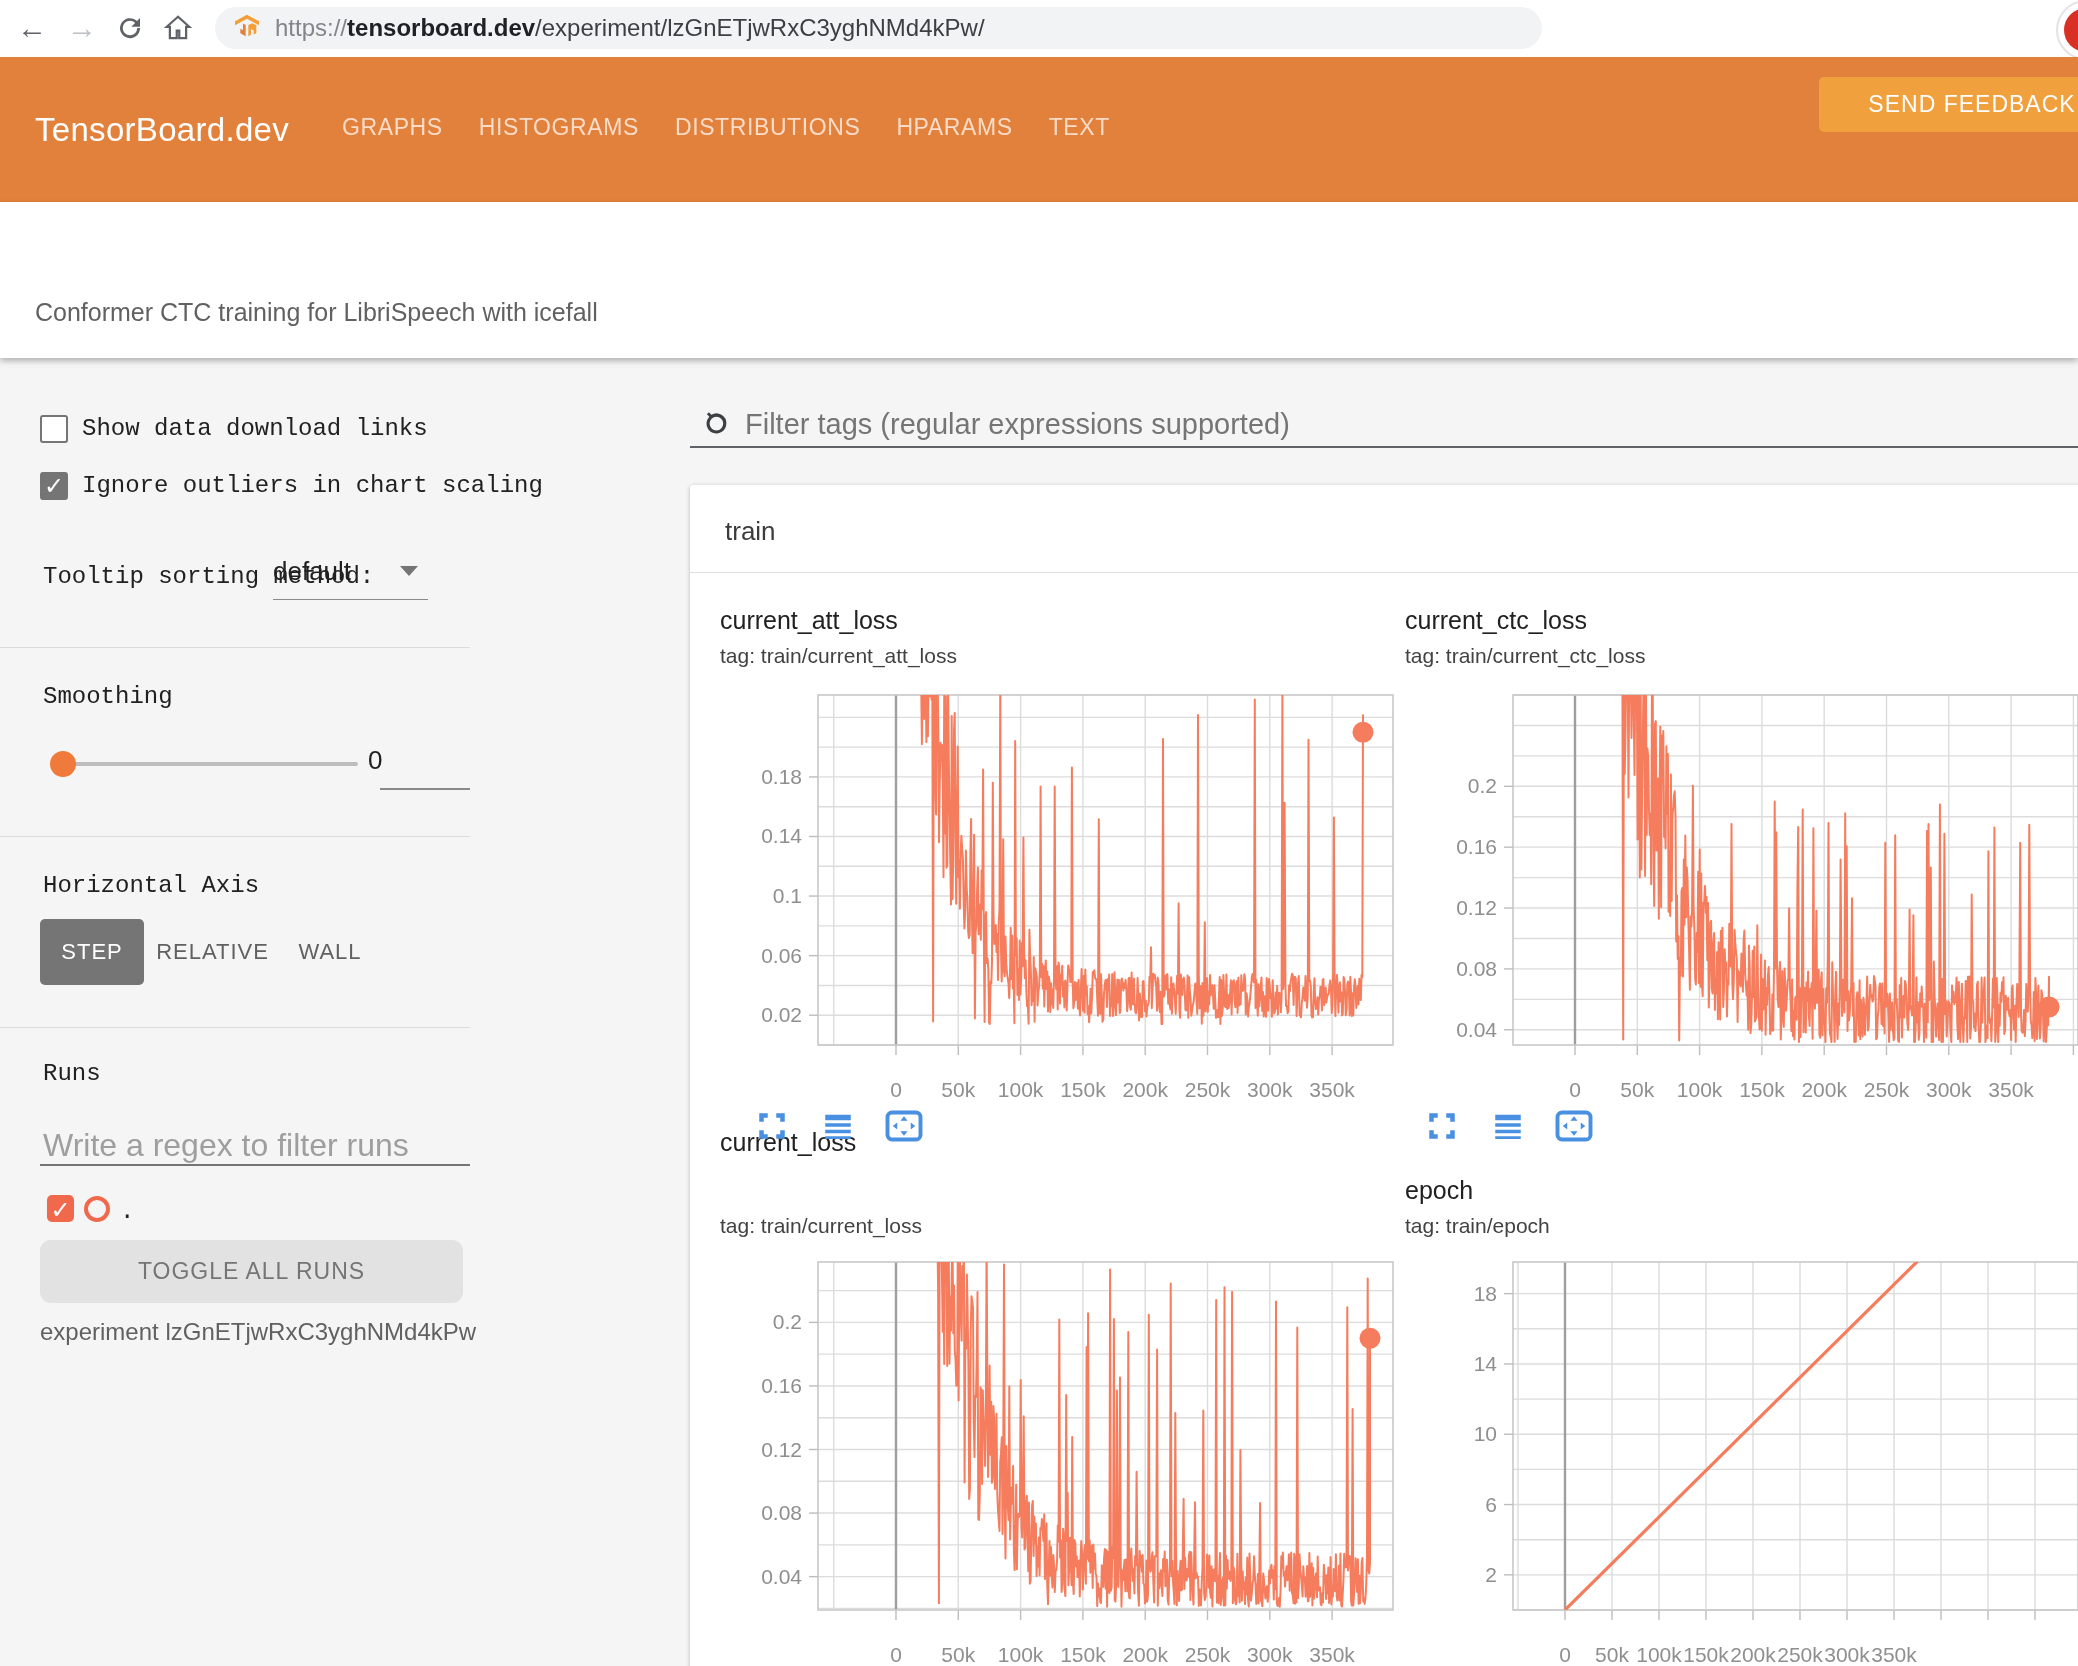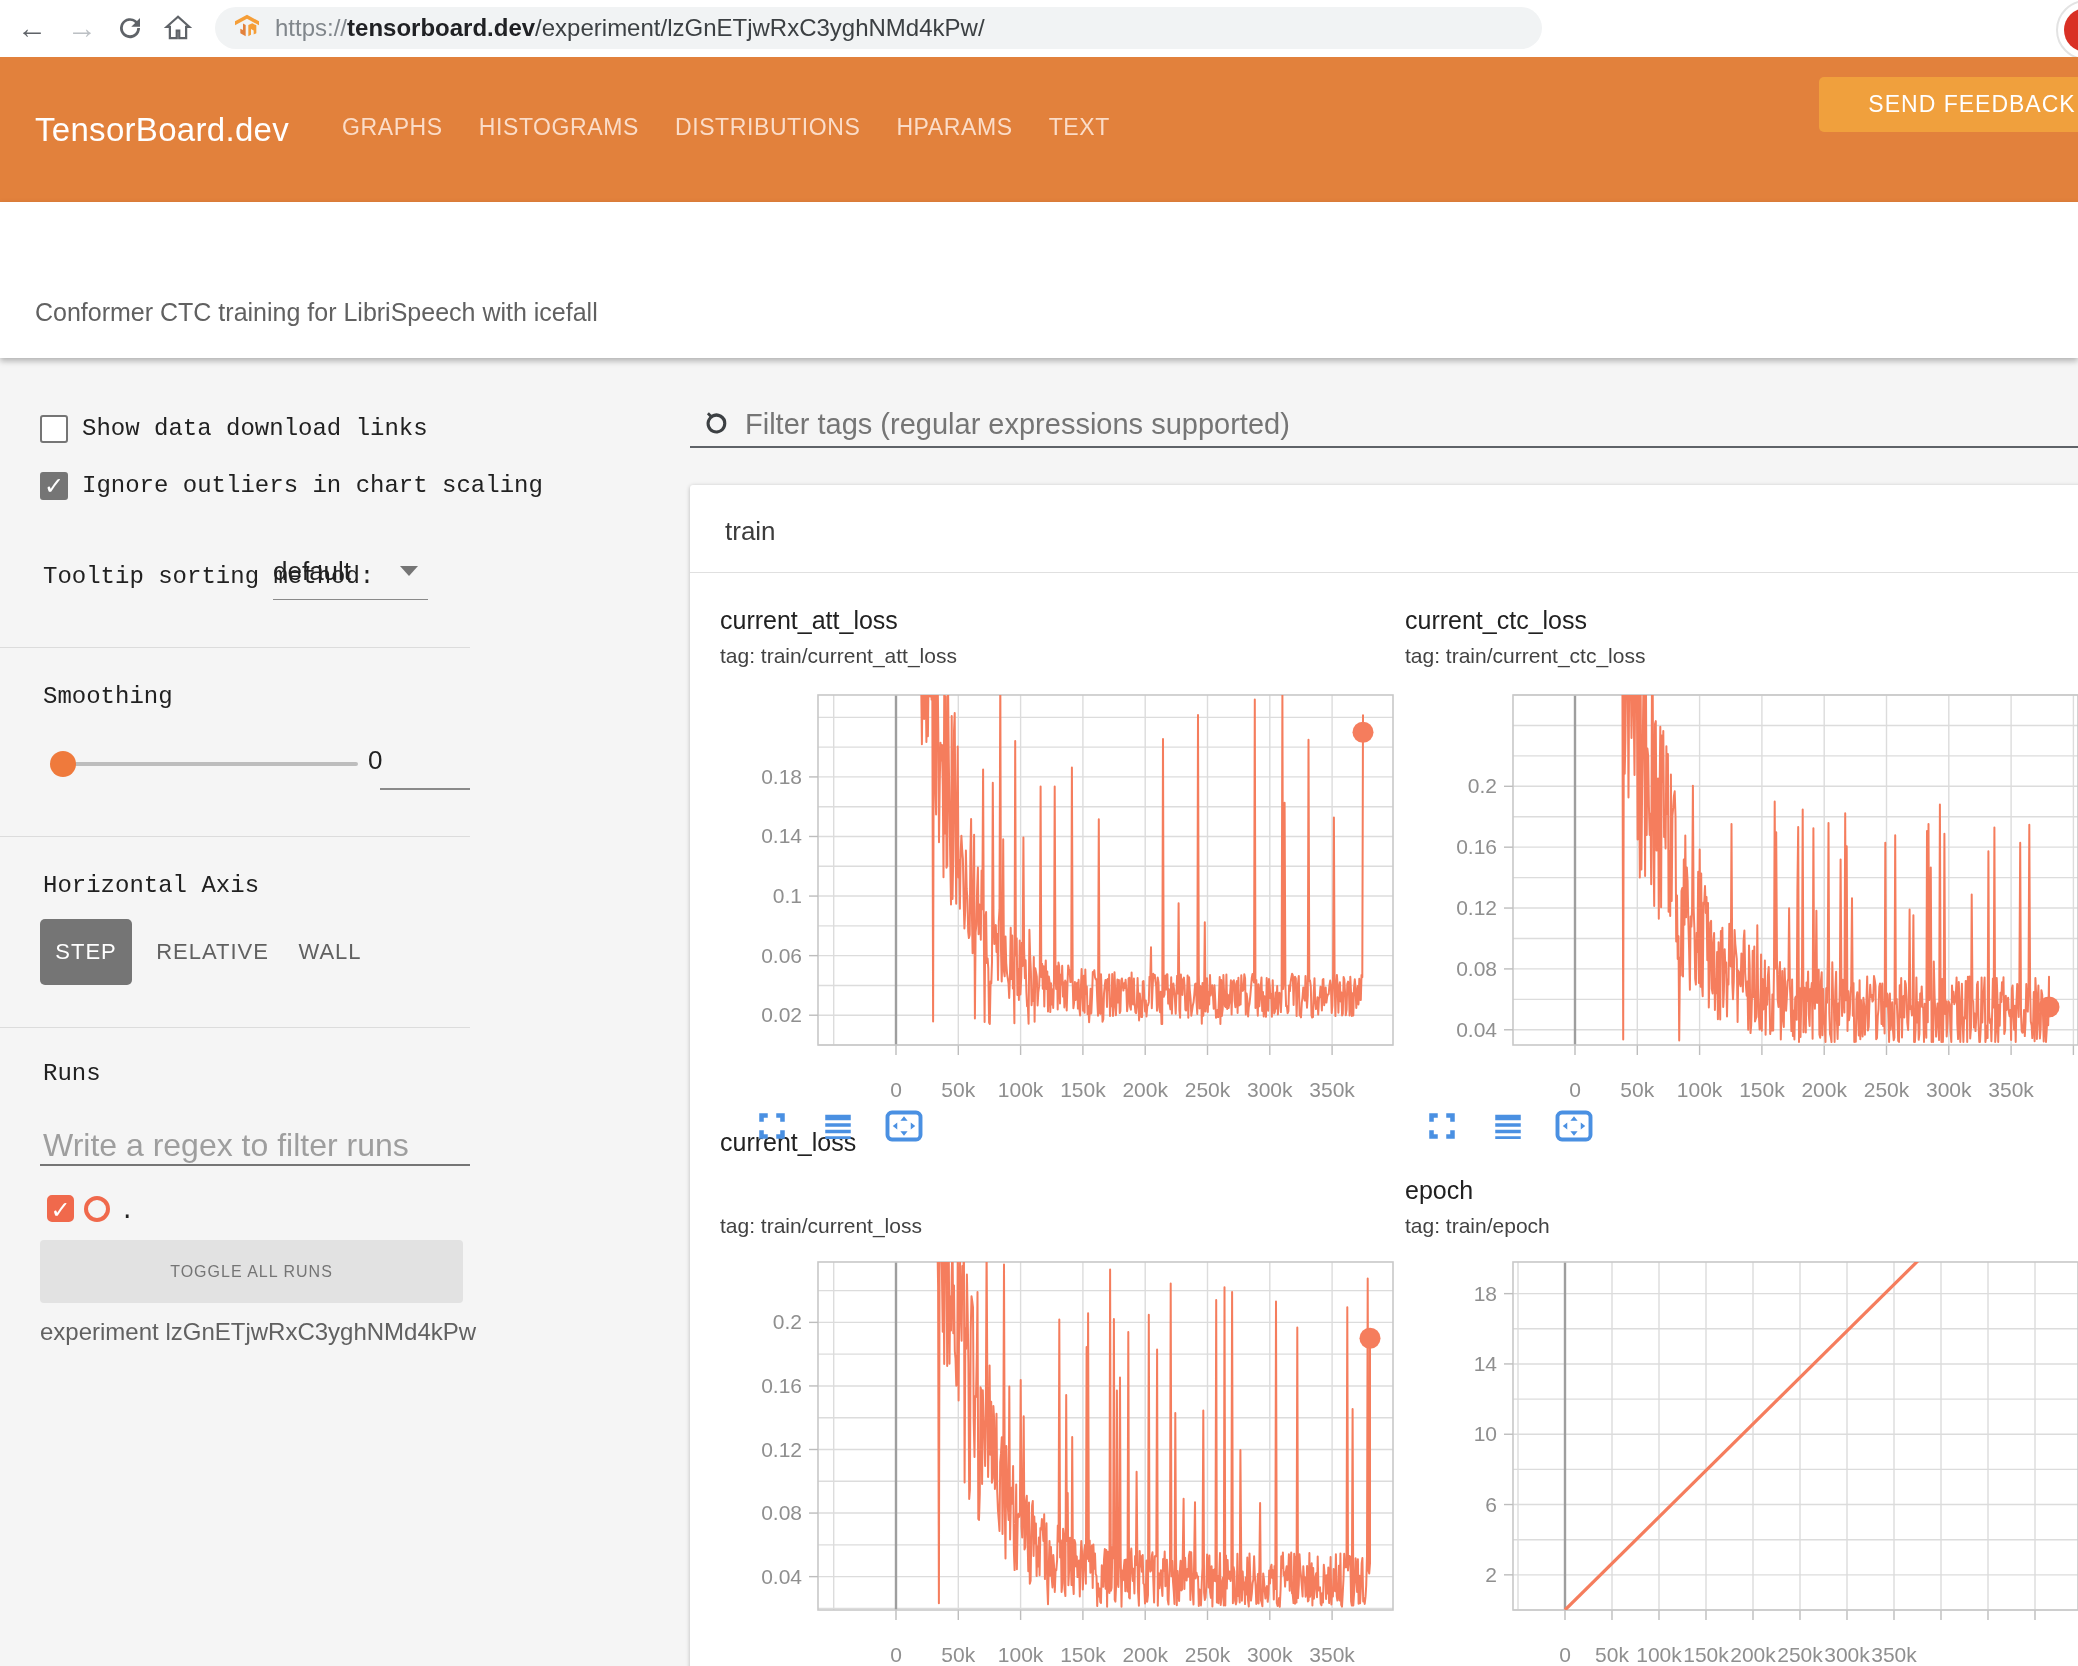--- a/index.html
+++ b/index.html
@@ -44,22 +44,22 @@
   #dd-value{font-size:26px;color:#212121;}
   #dd-underline{width:155px;height:1px;background:#8a8a8a;}
   #dd-caret{width:0;height:0;border-left:9px solid transparent;border-right:9px solid transparent;border-top:10px solid #757575;}
   #slider-track{width:303px;height:4px;background:#bdbdbd;border-radius:2px;}
   #slider-thumb{width:26px;height:26px;border-radius:50%;background:#ef7a3c;}
   #smooth-underline{width:90px;height:2px;background:#8a8a8a;}
   .axis-btn{height:66px;display:flex;align-items:center;justify-content:center;font-size:22px;letter-spacing:1px;color:#616161;}
   .axis-btn.selected{background:#757575;color:#fff;border-radius:5px;}
   #runs-underline{width:430px;height:2px;background:#757575;}
   #run-circle{width:26px;height:26px;border-radius:50%;border:4px solid #f0694c;box-sizing:border-box;background:transparent;}
-  #toggle-btn{width:423px;height:63px;background:#e2e2e2;border-radius:4px;display:flex;align-items:center;justify-content:center;
-    font-size:16px;letter-spacing:1px;color:#757575;}
+  #toggle-btn{width:423px;height:63px;background:#e2e2e2;border-radius:11px;display:flex;align-items:center;justify-content:center;
+    font-size:23px;letter-spacing:1px;color:#757575;}
   
   #filter-placeholder{font-size:29px;color:#757575;}
   #filter-underline{left:690px;top:446px;width:1388px;height:2px;background:#5f6368;}
   #train-card{left:690px;top:485px;width:1400px;height:1200px;background:#ffffff;border-radius:3px;
     box-shadow:0 1px 4px rgba(0,0,0,.25);}
   #train-label{left:725px;top:516px;font-size:26px;color:#3c3c3c;}
   #card-divider{left:690px;top:572px;width:1388px;height:1px;background:#e0e0e0;}
   .chart-title{font-size:25px;color:#212121;}
   .chart-tag{font-size:21px;color:#424242;}
   #charts-svg{left:690px;top:576px;}
@@ -129,21 +129,21 @@
 
 <div class="abs side-label" style="left:43px;top:683px">Smoothing</div>
 <div class="abs" id="slider-track" style="left:55px;top:762px"></div>
 <div class="abs" id="slider-thumb" style="left:50px;top:751px"></div>
 <div class="abs" style="left:368px;top:745px;font-size:26px;color:#212121">0</div>
 <div class="abs" id="smooth-underline" style="left:380px;top:788px"></div>
 
 <div class="abs divider" style="top:836px"></div>
 
 <div class="abs side-label" style="left:43px;top:872px">Horizontal Axis</div>
-<div class="abs axis-btn selected" style="left:40px;top:919px;width:92px">STEP</div>
+<div class="abs axis-btn selected" style="left:40px;top:919px;width:104px">STEP</div>
 <div class="abs axis-btn" style="left:155px;top:919px;width:115px">RELATIVE</div>
 <div class="abs axis-btn" style="left:290px;top:919px;width:80px">WALL</div>
 
 <div class="abs divider" style="top:1027px"></div>
 
 <div class="abs side-label" style="left:43px;top:1060px">Runs</div>
 <div class="abs" style="left:43px;top:1127px;font-size:32px;color:#9e9e9e">Write a regex to filter runs</div>
 <div class="abs" id="runs-underline" style="left:40px;top:1164px"></div>
 
 <div class="abs" style="left:47px;top:1195px">

